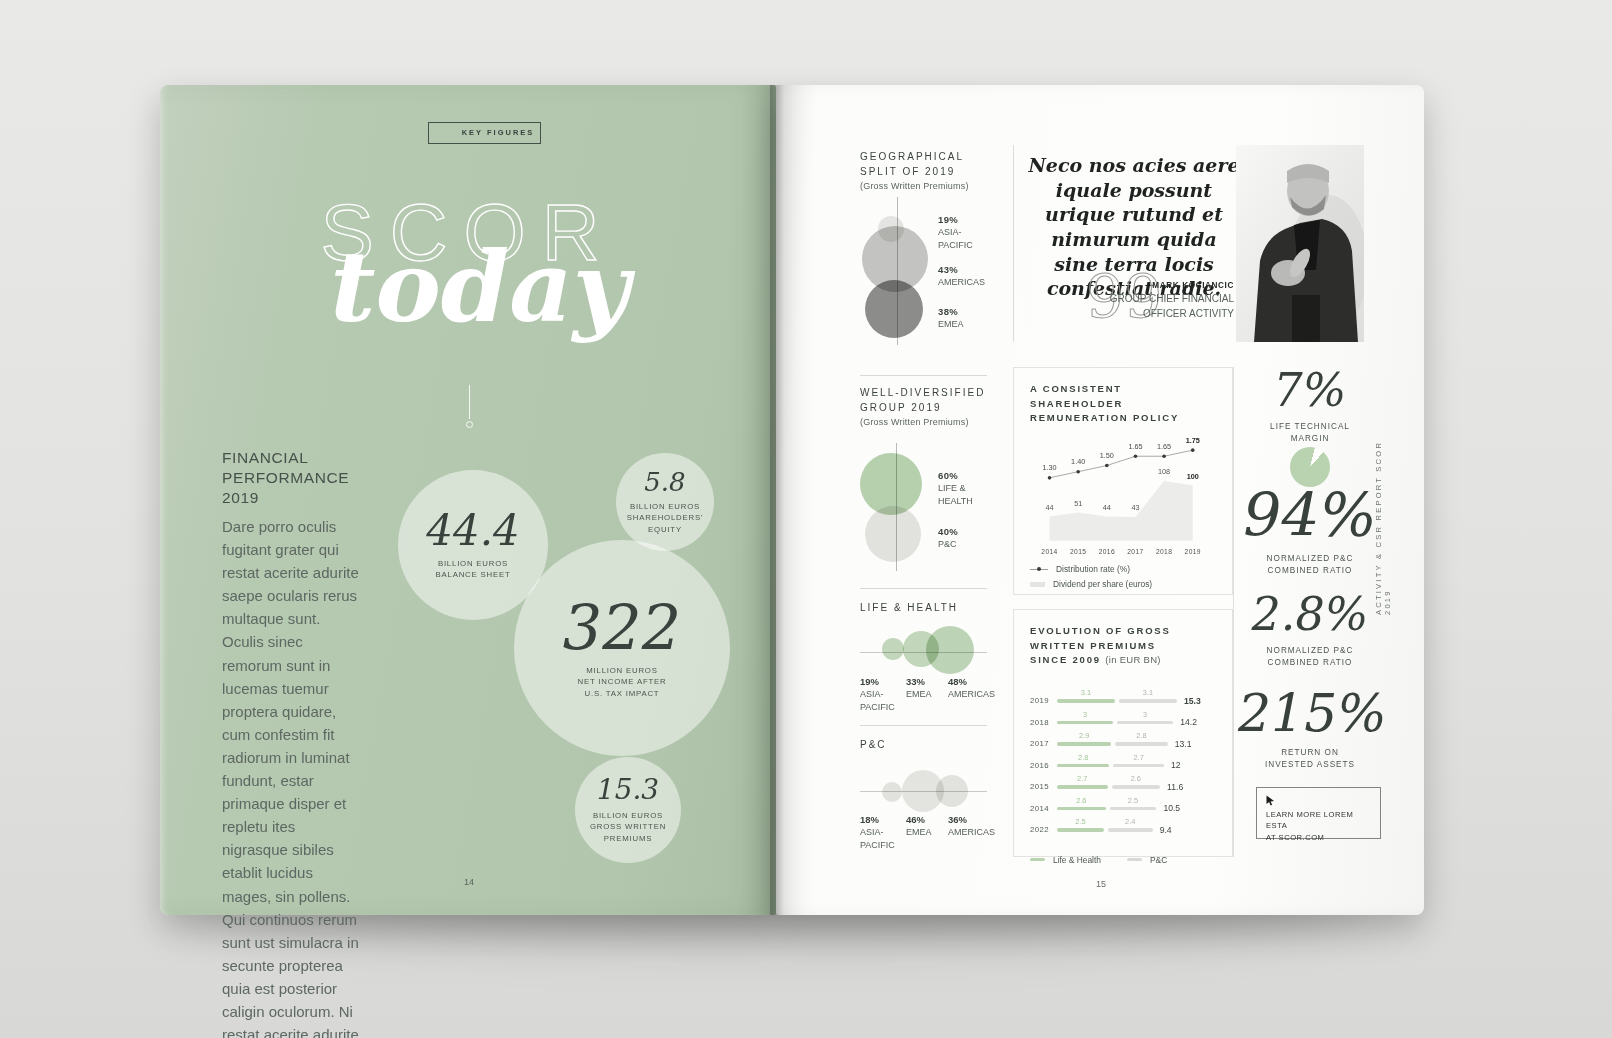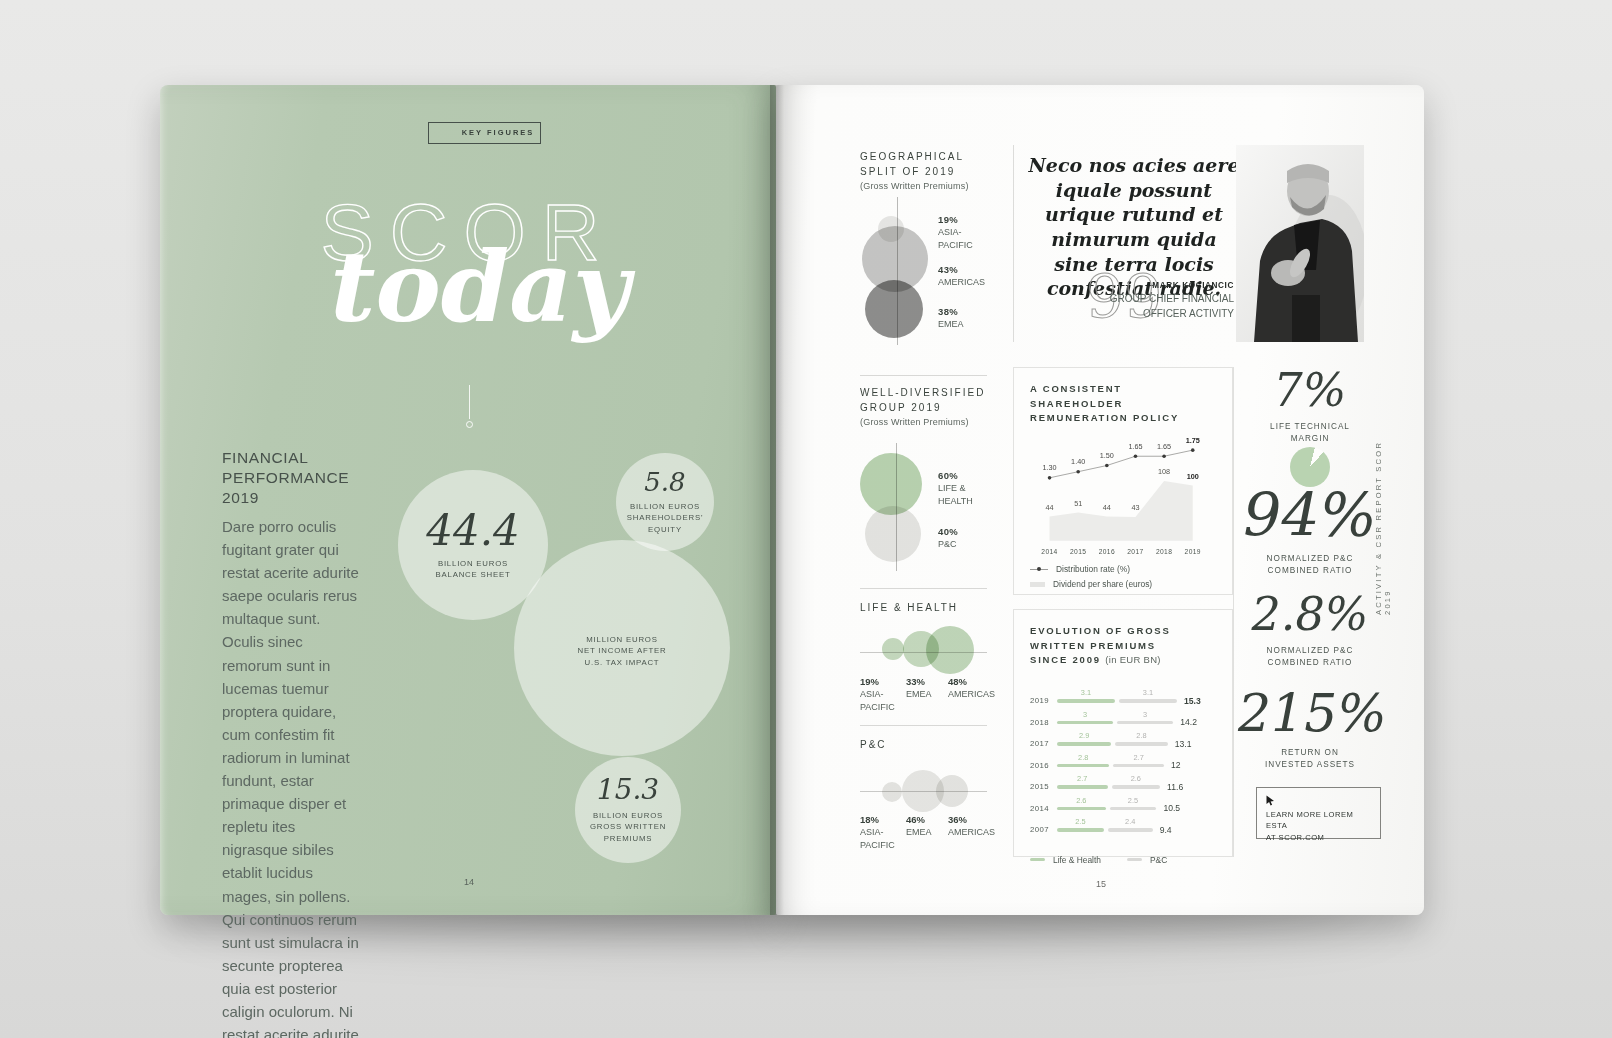--- a/index.html
+++ b/index.html
@@ -147,20 +147,21 @@
       <div class="circ-label">BILLION EUROS
 BALANCE SHEET</div>
     </div>
     <div class="circle c58">
       <div class="circ-val">5.8</div>
       <div class="circ-label">BILLION EUROS
 SHAREHOLDERS'
 EQUITY</div>
     </div>
     <div class="circle c322">
+      <div class="circ-val">322</div>
       <div class="circ-label">MILLION EUROS
 NET INCOME AFTER
 U.S. TAX IMPACT</div>
     </div>
     <div class="circle c153">
       <div class="circ-val">15.3</div>
       <div class="circ-label">BILLION EUROS
 GROSS WRITTEN
 PREMIUMS</div>
     </div>
@@ -356,21 +357,21 @@
             <span class="evo-year">2014</span>
             <span class="seg seg-life" style="width: 48.6px;">
               <span class="seg-label">2.6</span>
             </span>
             <span class="seg seg-pc" style="width: 46.8px;">
               <span class="seg-label">2.5</span>
             </span>
             <span class="evo-total">10.5</span>
           </div>
         <div class="evo-row">
-            <span class="evo-year">2007</span>
+            <span class="evo-year">2022</span>
             <span class="seg seg-life" style="width: 46.8px;">
               <span class="seg-label">2.5</span>
             </span>
             <span class="seg seg-pc" style="width: 44.9px;">
               <span class="seg-label">2.4</span>
             </span>
             <span class="evo-total">9.4</span>
           </div>
       </div>
       <div class="evo-legend">

